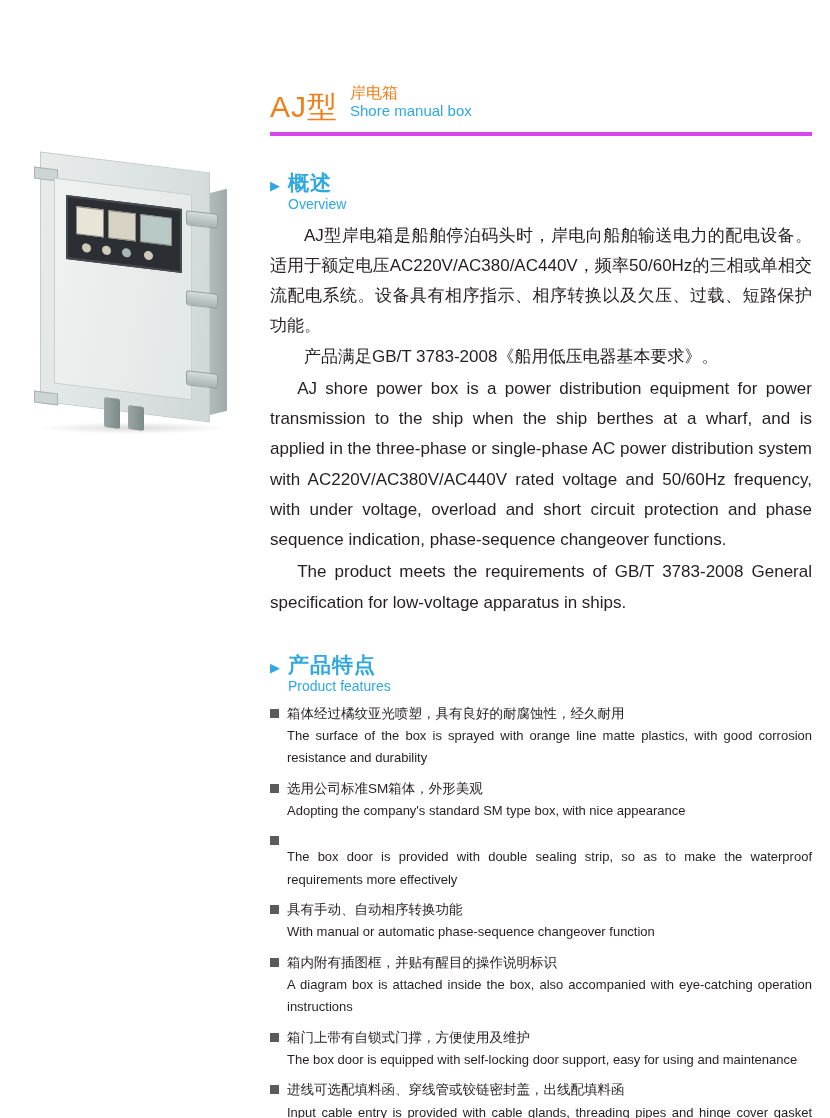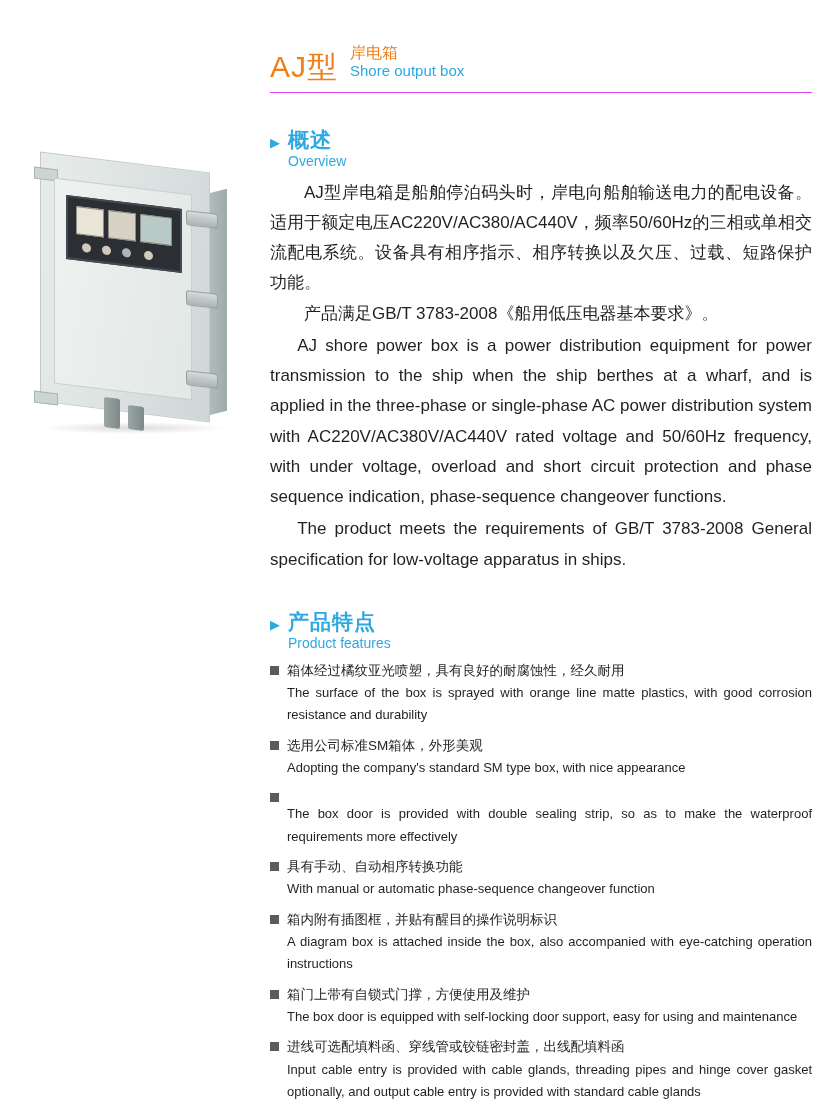--- a/index.html
+++ b/index.html
@@ -147,39 +147,40 @@
     top: 0;
     width: 572px;
     height: 1118px;
     padding: 0 18px 0 12px;
     box-sizing: border-box;
   }
 
   .title-block {
     margin-top: 44px;
     padding-bottom: 10px;
-    border-bottom: 1px solid #d946ef;
+    border-bottom: 4px solid #d946ef;
     display: flex;
     align-items: flex-end;
   }
   .title-model {
     color: #ef7f1a;
     font-size: 30px;
     letter-spacing: 1px;
     line-height: 1;
     font-weight: 400;
     margin-right: 12px;
   }
   .title-names {
     line-height: 1.15;
     padding-bottom: 2px;
   }
   .title-cn {
     color: #ef7f1a;
     font-size: 16px;
+    margin-top: 40px;
   }
   .title-en {
     color: #2fa8e0;
     font-size: 15px;
   }
 
   .section-head {
     display: flex;
     align-items: flex-start;
     margin-top: 34px;
@@ -271,21 +272,21 @@
       <div class="ph-gland g2"></div>
     </div>
   </div>
 
   <div class="right-col">
 
     <div class="title-block">
       <div class="title-model">AJ型</div>
       <div class="title-names">
         <div class="title-cn">岸电箱</div>
-        <div class="title-en">Shore output box</div>
+        <div class="title-en">Shore manual box</div>
       </div>
     </div>
 
     <div class="section-head">
       <span class="sec-arrow">▶</span>
       <div class="sec-titles">
         <div class="sec-cn">概述</div>
         <div class="sec-en">Overview</div>
       </div>
     </div>

